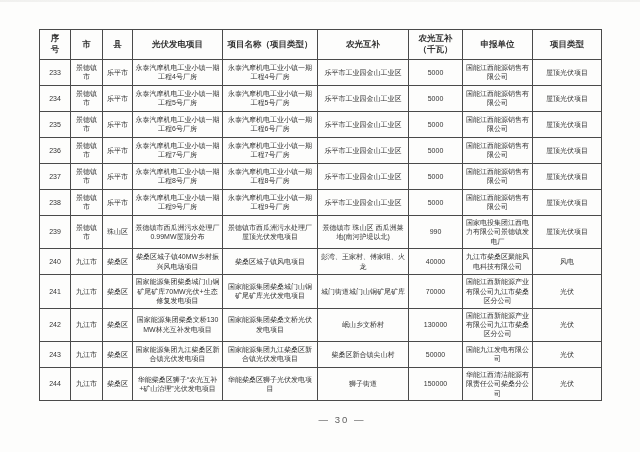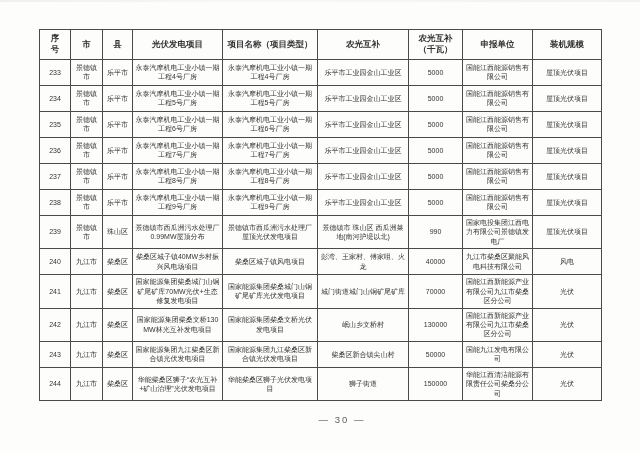--- a/index.html
+++ b/index.html
@@ -98,21 +98,21 @@
           <th>序
 号</th>
           <th>市</th>
           <th>县</th>
           <th>光伏发电项目</th>
           <th>项目名称（项目类型）</th>
           <th>农光互补</th>
           <th>农光互补
 （千瓦）</th>
           <th>申报单位</th>
-          <th>装机规模</th>
+          <th>项目类型</th>
         </tr>
     </thead>
     <tbody>
         <tr>
           <td>233</td>
           <td>景德镇市</td>
           <td>乐平市</td>
           <td>永泰汽摩机电工业小镇一期工程4号厂房</td>
           <td>永泰汽摩机电工业小镇一期工程4号厂房</td>
           <td>乐平市工业园金山工业区</td>

